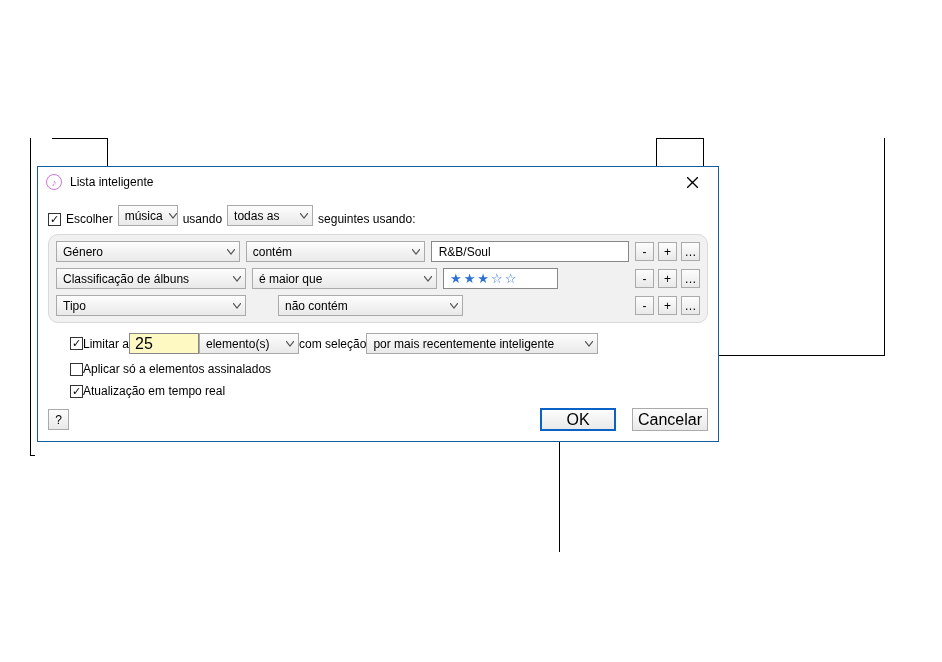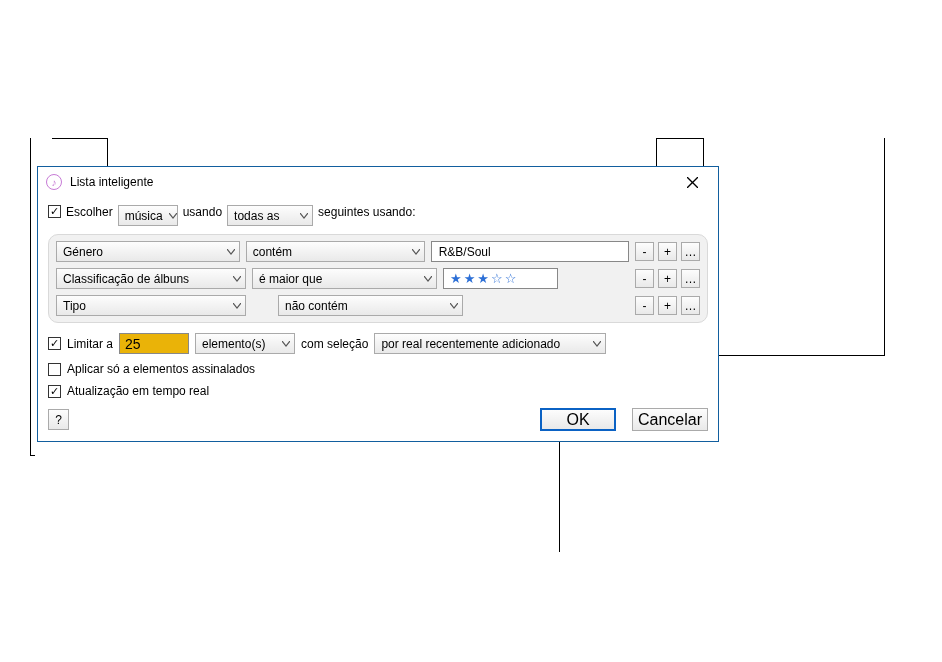--- a/index.html
+++ b/index.html
@@ -46,21 +46,21 @@
     width: 40px; height: 28px;
     display: flex; align-items: center; justify-content: center;
     cursor: pointer;
   }
   .titlebar .close svg { width: 11px; height: 11px; }
   .dialog-body {
     padding: 8px 10px 10px 10px;
   }
   .match-row {
     display: flex;
-    align-items: flex-start;
+    align-items: flex-end;
     gap: 5px;
     margin-bottom: 8px;
   }
   .checkbox {
     width: 13px; height: 13px;
     border: 1px solid #333;
     background: #fff;
     display: inline-flex;
     align-items: center; justify-content: center;
     cursor: pointer;
@@ -131,31 +131,31 @@
     display: inline-flex;
     align-items: center; justify-content: center;
     cursor: pointer;
     font-size: 12px;
     line-height: 1;
   }
   .btn-group { display: inline-flex; gap: 4px; margin-left: auto; }
   .limit-row, .opt-row {
     display: flex;
     align-items: center;
-    gap: 6px;
     margin-top: 10px;
+    margin-left: 22px;
   }
   .opt-row { margin-top: 8px; }
   .limit-input {
     border: 1px solid #888;
-    background: #eab308;
+    background: #fef9c3;
     height: 21px;
     width: 70px;
     padding: 0 5px;
-    font-size: 14px;
+    font-size: 16px;
     font-family: inherit;
   }
   .footer-row {
     margin-top: 10px;
     display: flex;
     align-items: center;
   }
   .help-btn {
     width: 21px; height: 21px;
     border: 1px solid #aaa;
@@ -329,21 +329,21 @@
       <span class="select" style="width:100px">
         <span>elemento(s)</span>
         <span class="chev">
             <svg viewBox="0 0 8 6">
               <path d="M0 0 L4 5 L8 0" fill="none" stroke="#555" stroke-width="1.2"></path>
             </svg>
           </span>
       </span>
       <span>com seleção</span>
       <span class="select" style="width:232px">
-        <span>por real recentemente adicionado</span>
+        <span>por mais recentemente inteligente</span>
         <span class="chev">
             <svg viewBox="0 0 8 6">
               <path d="M0 0 L4 5 L8 0" fill="none" stroke="#555" stroke-width="1.2"></path>
             </svg>
           </span>
       </span>
     </div>
 
     <div class="opt-row">
       <span class="checkbox"></span>

